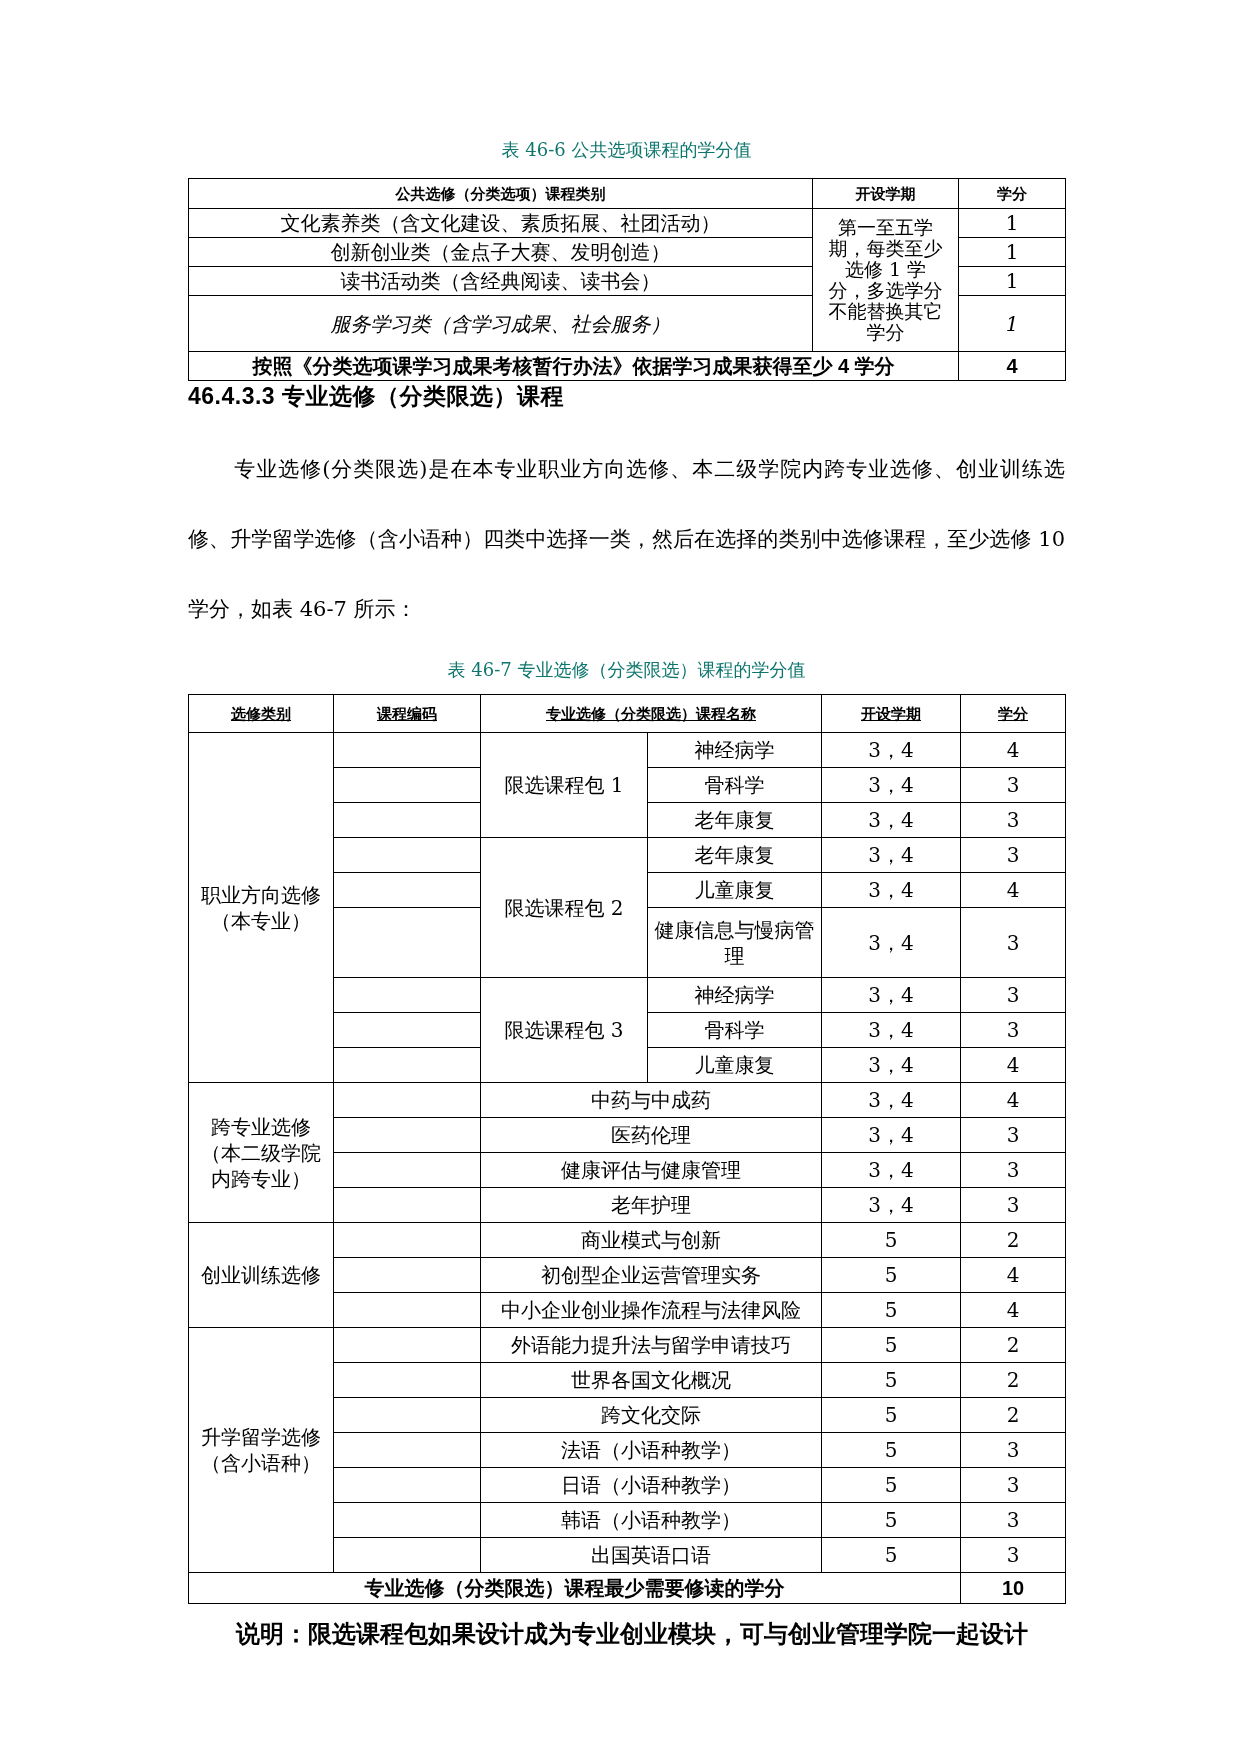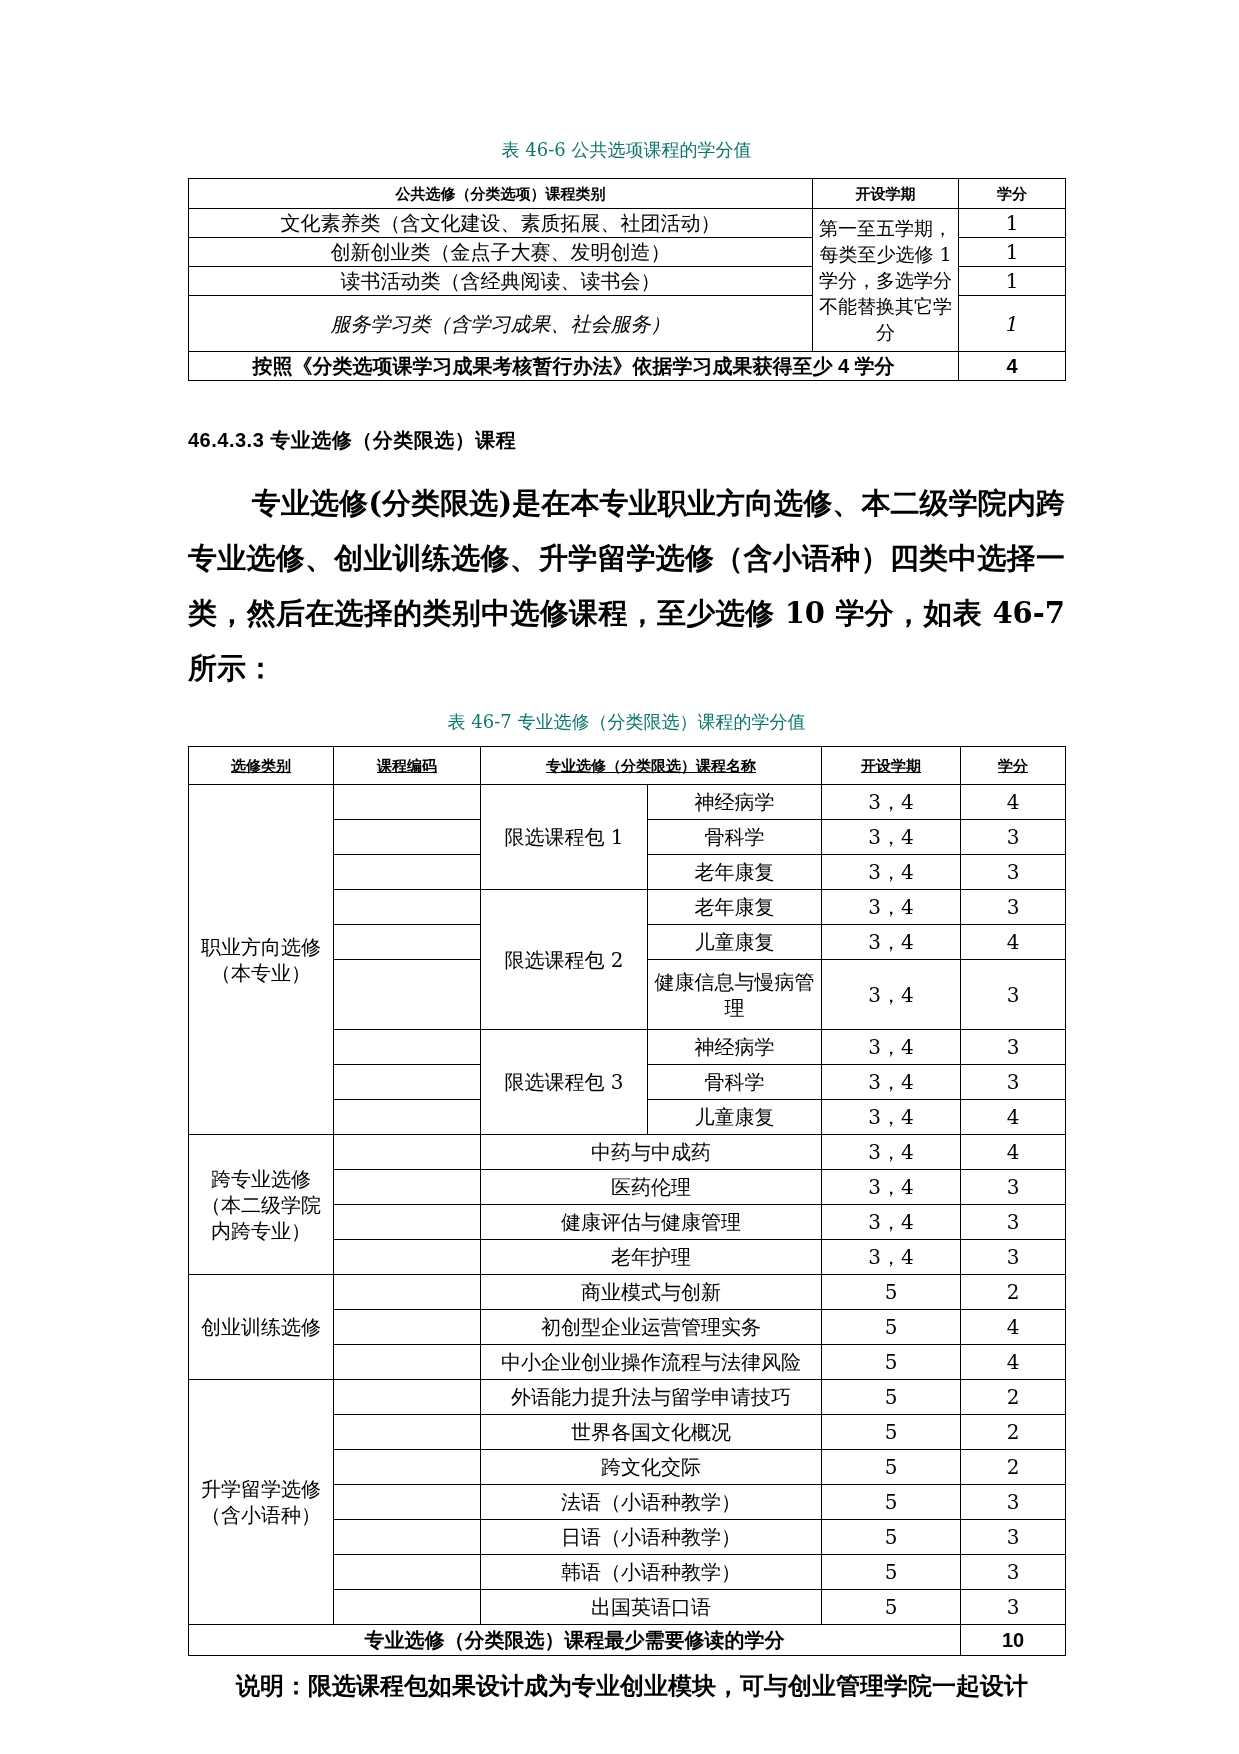--- a/index.html
+++ b/index.html
@@ -40,41 +40,39 @@
     font-size: 15px;
   }
   .bold-row td {
     font-weight: bold;
     font-family: "Liberation Sans", "DejaVu Sans", sans-serif;
   }
   
   .t1 tr { height: 29px; }
   .t1 tr.hdr { height: 30px; }
   .t1 tr.tall { height: 56px; font-style: italic; }
-  .t1 td.term-note { font-size: 19px; line-height: 26px; padding: 0 3px; }
+  .t1 td.term-note { font-size: 19px; line-height: 21px; padding: 0 14px; }
   
   .t2 tr { height: 35px; }
   .t2 tr.hdr { height: 38px; text-decoration: underline; }
   .t2 tr.dbl { height: 70px; }
   .t2 tr.ftr { height: 31px; }
   .section-heading {
-    margin-top: 46px;
     font-family: "Liberation Sans", "DejaVu Sans", sans-serif;
     font-weight: bold;
-    font-size: 20px;
+    font-size: 23px;
     letter-spacing: 0.5px;
   }
   .body-paragraph {
     margin-top: 22px;
     width: 877px;
-    font-size: 29px;
-    line-height: 55px;
+    font-size: 21px;
+    line-height: 70px;
     text-align: justify;
     text-indent: 2.2em;
-    font-weight: bold;
   }
   .footnote {
     margin-top: 14px;
     width: 877px;
     font-family: "Liberation Sans", "DejaVu Sans", sans-serif;
     font-weight: bold;
     font-size: 24px;
     text-indent: 2em;
     white-space: nowrap;
   }

